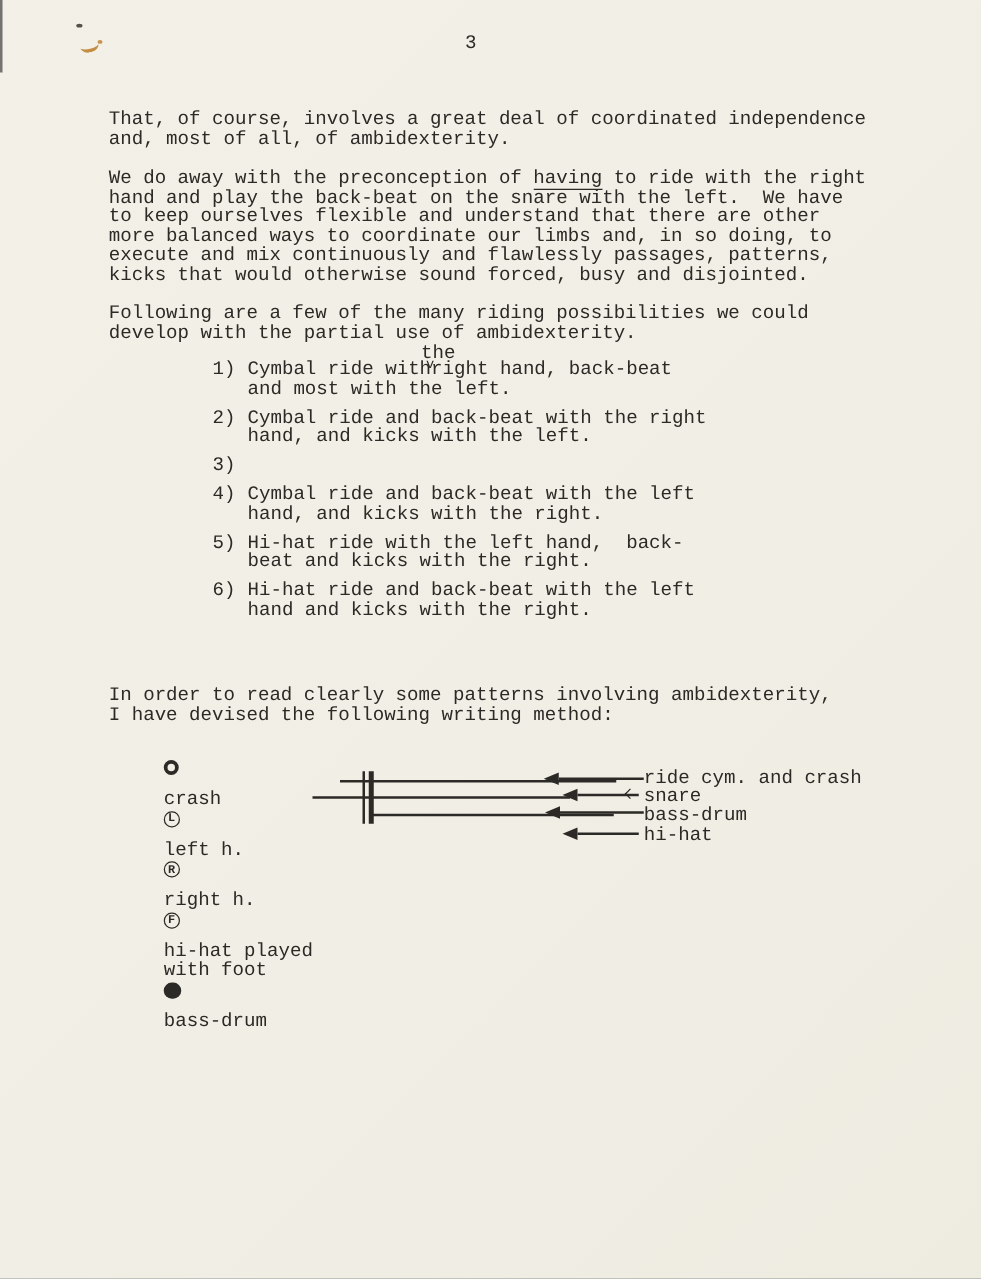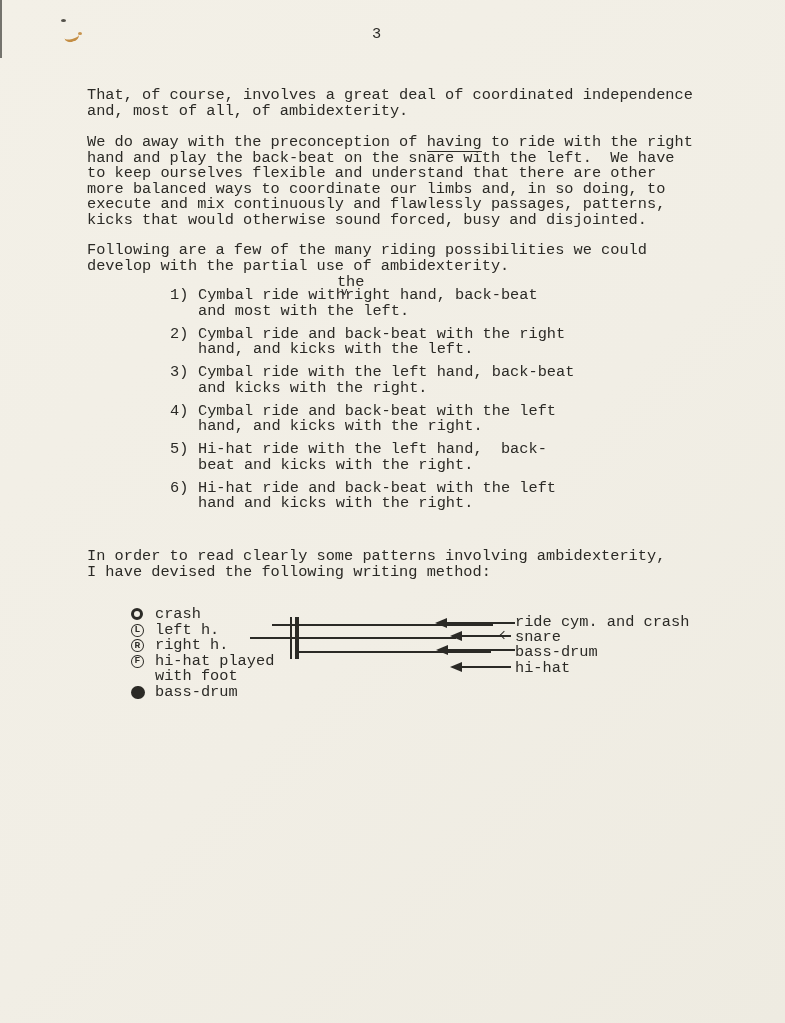--- a/index.html
+++ b/index.html
@@ -27,21 +27,21 @@
   .list{left:170px;top:288px;width:480px;}
   .list-item{display:flex;margin-bottom:7.4px;}
   .list-num{width:28px;flex:0 0 28px;}
   .list-text{white-space:pre-wrap;}
   .insert{position:relative;display:inline-block;width:0;height:0;vertical-align:baseline;}
   .insert .above{position:absolute;left:-8px;top:-24px;white-space:nowrap;}
   .insert .caret{position:absolute;left:-4px;top:-14px;font-size:11px;}
   
   .notation{left:0;top:605px;width:785px;height:125px;}
   .legend{position:absolute;left:131px;top:2px;}
-  .legend-row{display:flex;align-items:flex-start;}
+  .legend-row{display:flex;align-items:flex-start;flex-direction:column;}
   .legend-sym{width:24px;flex:0 0 24px;display:flex;justify-content:flex-start;padding-top:1px;}
   .ring{width:6px;height:6px;border:3.5px solid var(--ink);border-radius:50%;background:var(--paper);}
   .cletter{width:10.5px;height:10.5px;border:1.7px solid var(--ink);border-radius:50%;
            display:flex;align-items:center;justify-content:center;
            font-size:9.5px;font-weight:bold;line-height:1;padding-bottom:0.5px;}
   .dot{width:13.5px;height:13.5px;background:var(--ink);border-radius:50%;}
   .legend-label{white-space:pre-wrap;}
   .staffline{position:absolute;height:2px;background:var(--ink);}
   .barline-thin{position:absolute;width:2px;background:var(--ink);}
   .barline-thick{position:absolute;width:4.5px;background:var(--ink);}
@@ -92,22 +92,20 @@
     </div>
 
     <div class="list-item">
       <span class="list-num">2)</span>
       <span class="list-text">Cymbal ride and back-beat with the right
 hand, and kicks with the left.</span>
     </div>
 
     <div class="list-item">
       <span class="list-num">3)</span>
-      <span class="list-text">Cymbal ride with the left hand, back-beat
-and kicks with the right.</span>
     </div>
 
     <div class="list-item">
       <span class="list-num">4)</span>
       <span class="list-text">Cymbal ride and back-beat with the left
 hand, and kicks with the right.</span>
     </div>
 
     <div class="list-item">
       <span class="list-num">5)</span>

